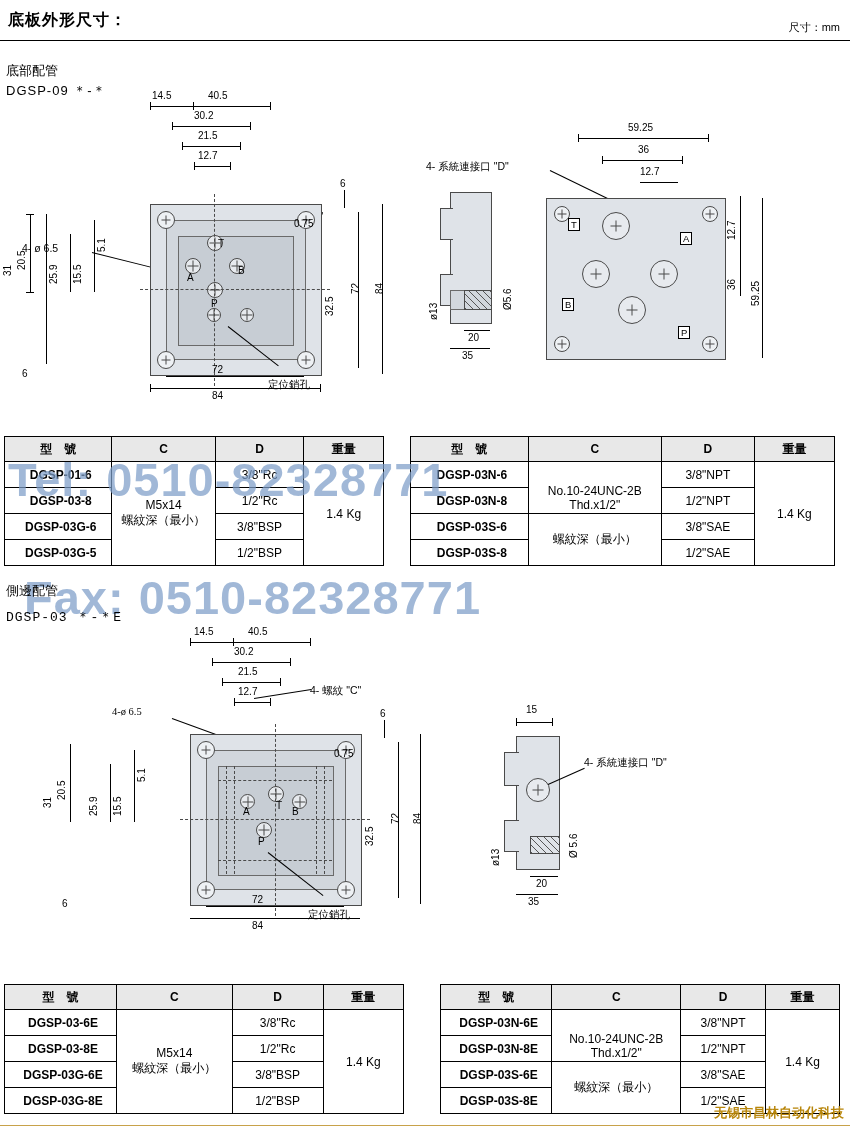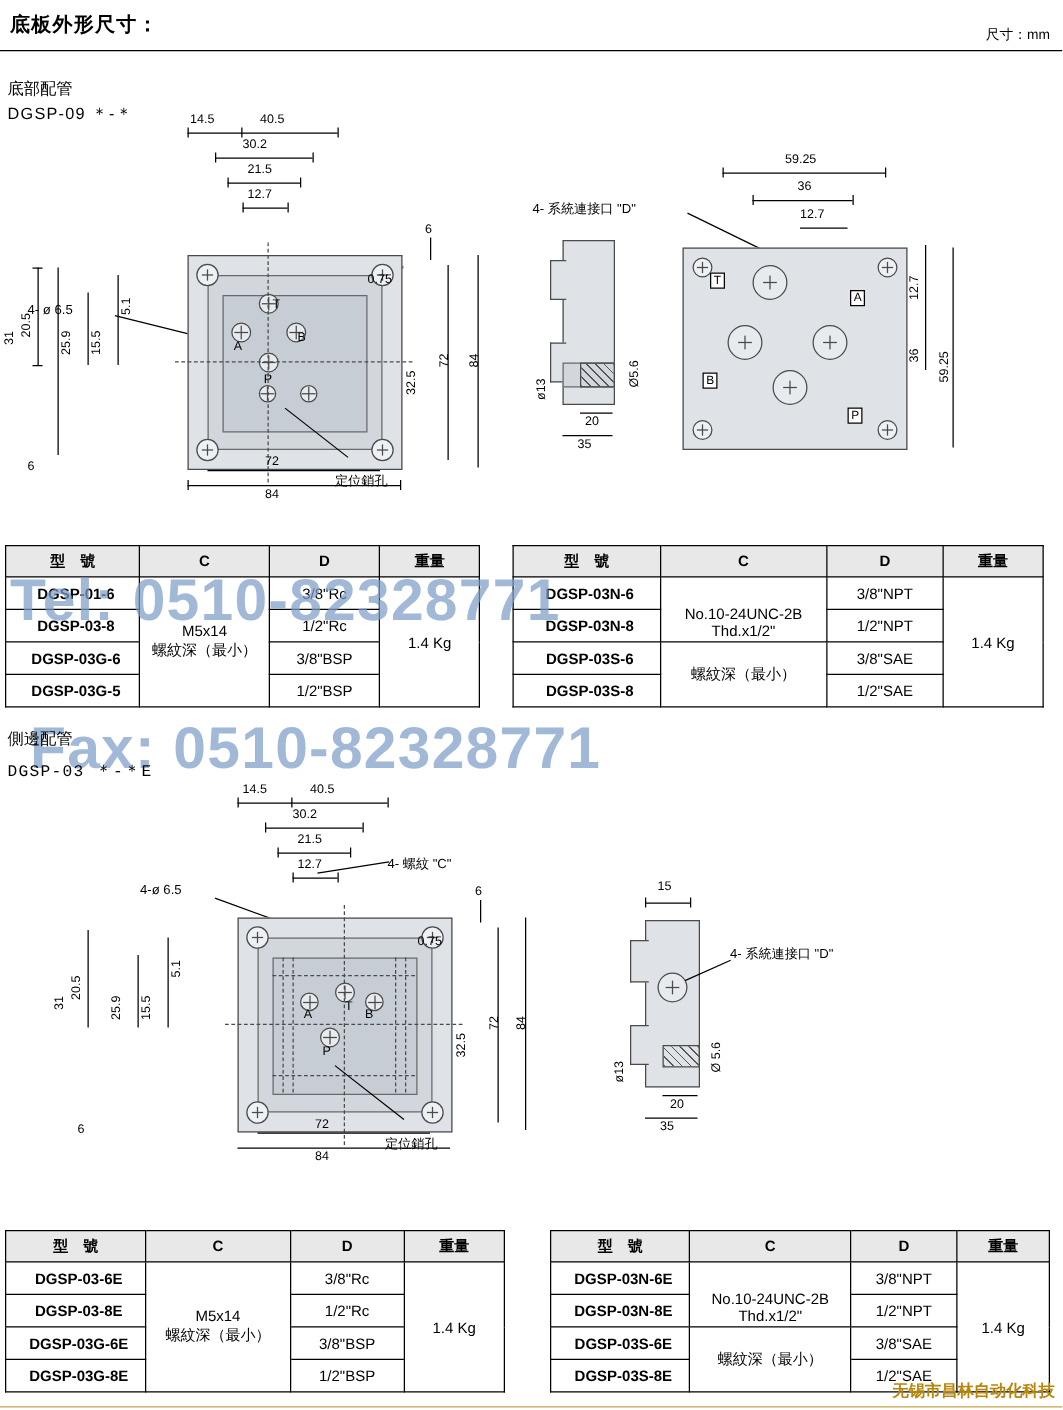--- a/index.html
+++ b/index.html
@@ -298,21 +298,21 @@
   <div class="ln hl" style="left:222px;top:62px;width:58px;"></div>
   <div class="ln vl" style="left:222px;top:58px;height:8px;"></div>
   <div class="ln vl" style="left:280px;top:58px;height:8px;"></div>
   <div class="abs dim" style="left:238px;top:46px;">21.5</div>
 
   <div class="ln hl" style="left:234px;top:82px;width:36px;"></div>
   <div class="ln vl" style="left:234px;top:78px;height:8px;"></div>
   <div class="ln vl" style="left:270px;top:78px;height:8px;"></div>
   <div class="abs dim" style="left:238px;top:66px;">12.7</div>
 
-  <div class="abs lead" style="left:112px;top:86px;">4-ø 6.5</div>
+  <div class="abs lead" style="left:112px;top:86px;font-family:Liberation Serif, serif;">4-ø 6.5</div>
   <div class="ln" style="left:172px;top:98px;width:62px;height:1px;transform:rotate(20deg);transform-origin:left center;"></div>
 
   <div class="abs lead" style="left:310px;top:64px;">4- 螺紋 "C"</div>
   <div class="ln" style="left:254px;top:78px;width:58px;height:1px;transform:rotate(-9deg);transform-origin:left center;"></div>
 
   <div class="plate" style="left:190px;top:114px;width:170px;height:170px;"></div>
   <div class="plate-inner" style="left:206px;top:130px;width:138px;height:138px;"></div>
   <div class="plate-inner2" style="left:218px;top:146px;width:114px;height:108px;"></div>
 
   <div class="bolt" style="left:197px;top:121px;width:16px;height:16px;"></div>

